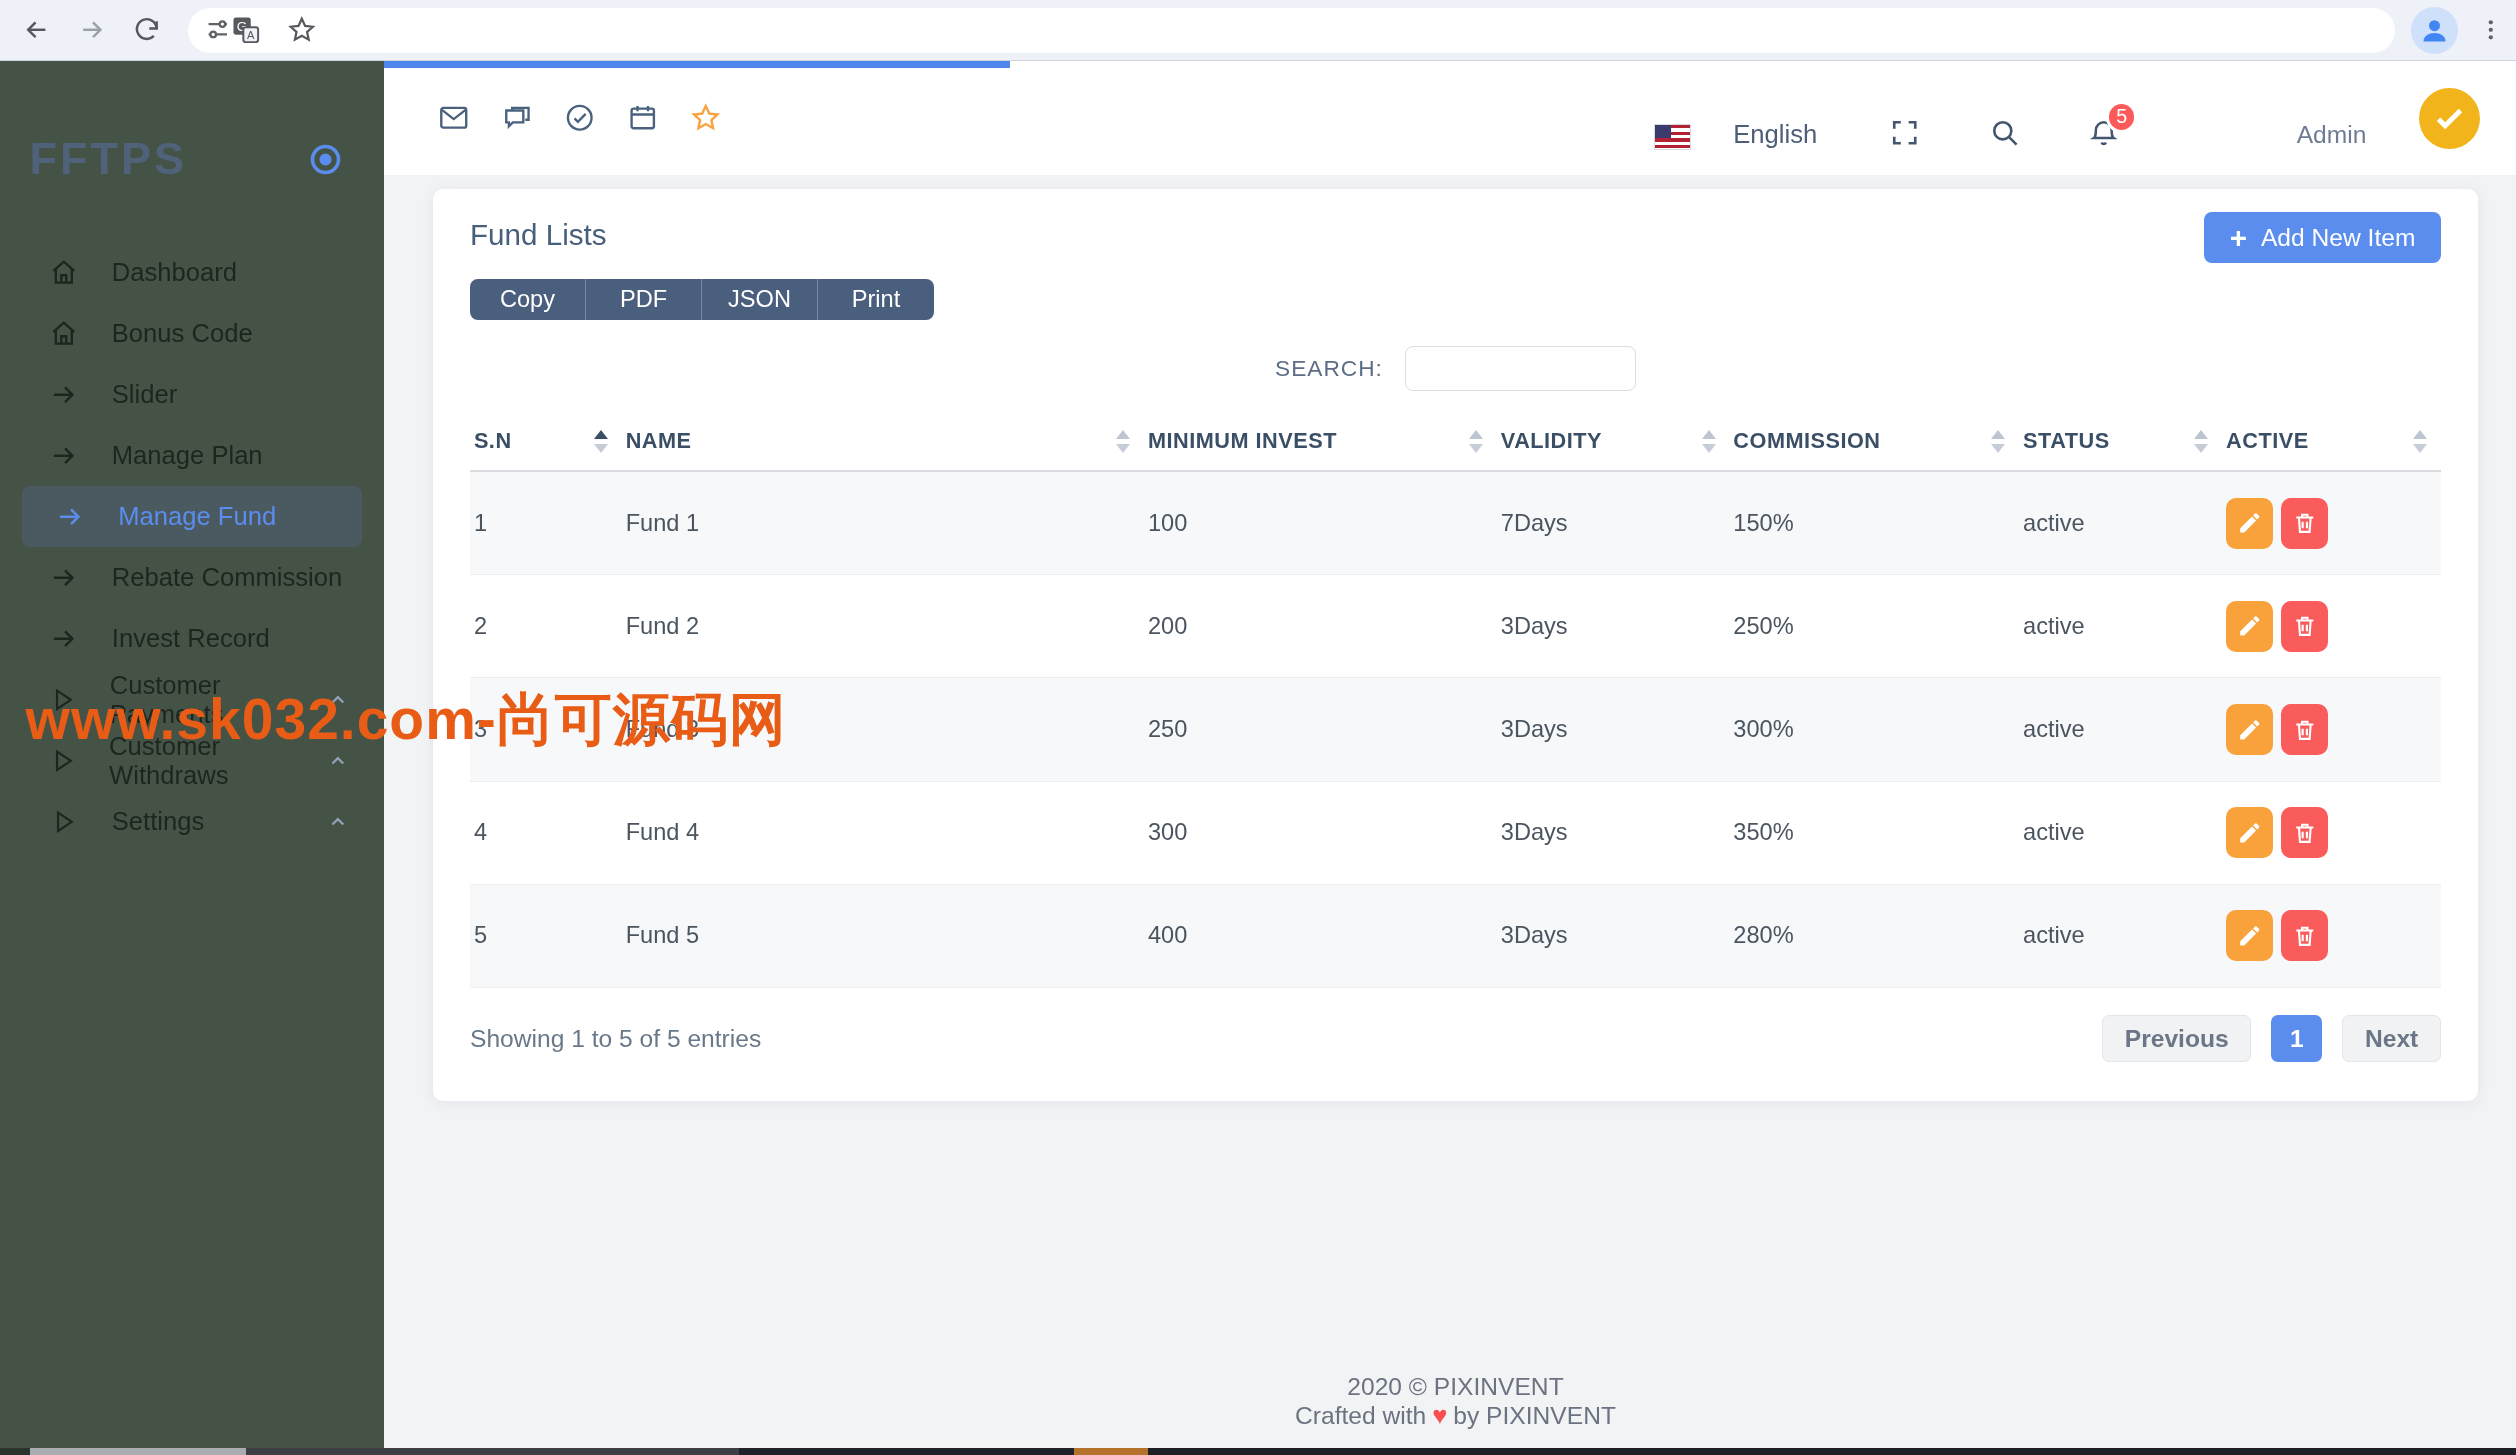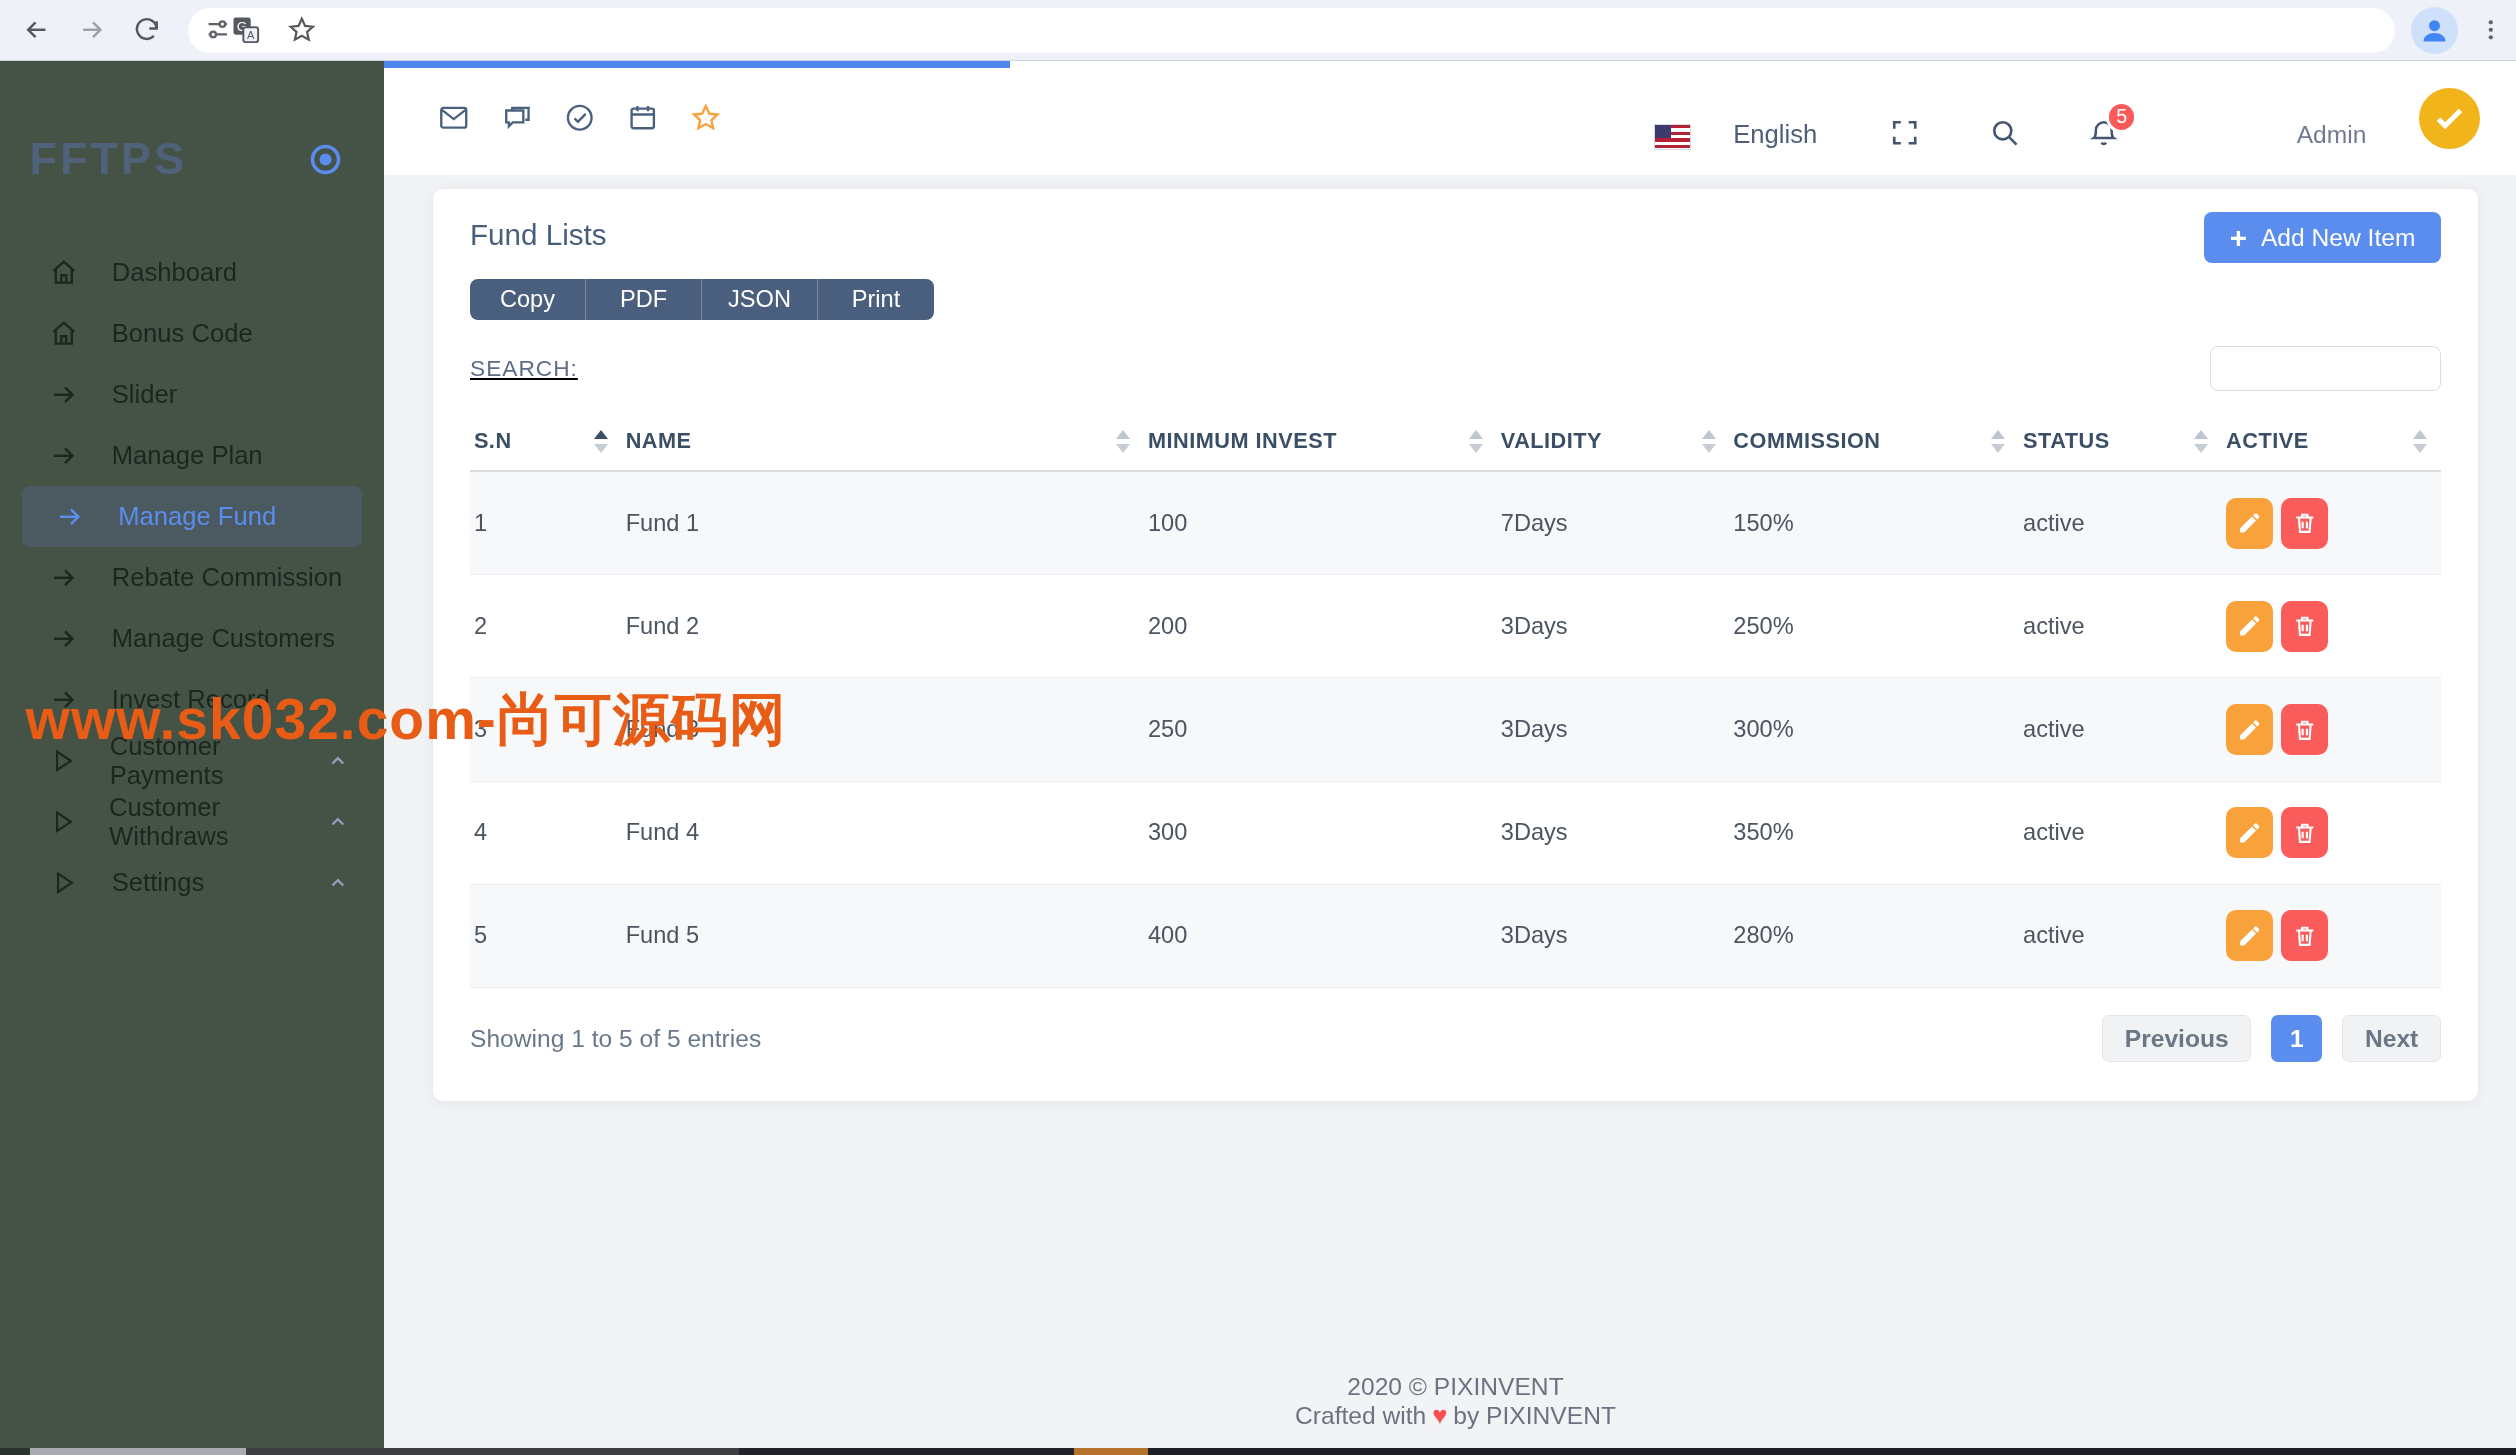--- a/index.html
+++ b/index.html
@@ -61,21 +61,21 @@
   .card-head { display:flex; align-items:flex-start; justify-content:space-between; }
   .card-title { font-size:29.6px; color:#475f7b; font-weight:500; padding-top:5.9px; }
   .add-btn { background:#5a8dee; color:#ffffff; border:none; border-radius:7.9px; height:51px;
     padding:0 25.6px; font-size:24.6px; display:flex; align-items:center; gap:13.8px; cursor:pointer;
     font-family:inherit; }
   .add-btn .plus { font-size:29.6px; font-weight:bold; line-height:1; }
   .export-group { display:inline-flex; background:#4a5f7d; border-radius:7.9px; overflow:hidden; margin-top:15.8px; }
   .export-group button { width:116px; height:41px; background:transparent; border:none; color:#ffffff;
     font-size:23.6px; cursor:pointer; border-right:1px solid rgba(255,255,255,.25); font-family:inherit; }
   .export-group button:last-child { border-right:none; }
-  .search-row { display:flex; justify-content:space-between; align-items:center; gap:22px; margin-top:25.6px;text-decoration:underline; }
+  .search-row { display:flex; justify-content:center; align-items:center; gap:22px; margin-top:25.6px; }
   .search-label { font-size:22.7px; color:#5d6d85; letter-spacing:1px; }
   .search-input { width:231px; height:45px; border:1px solid #d9dee3; border-radius:7.9px;
     font-size:23.6px; padding:0 11.8px; color:#4b5560; outline:none; }
 
   
   table { width:100%; border-collapse:collapse; margin-top:19.7px; }
   th { text-align:left; font-size:21.7px; font-weight:bold; color:#3a4f66; letter-spacing:0.5px;
     padding:17.7px 35px 15.8px 3.9px; border-bottom:2px solid #d8dbe0; position:relative; cursor:pointer; white-space:nowrap;}
   .sorts { position:absolute; right:13.8px; top:19.7px; display:flex; flex-direction:column; gap:4.9px; }
   .car { width:0; height:0; border-left:7.9px solid transparent; border-right:7.9px solid transparent; }
@@ -245,29 +245,20 @@
           </span>
           <span class="side-label">Rebate Commission</span>
         </div>
         <div class="side-item">
           <span class="side-ic">
             <svg width="29.6" height="29.6" viewBox="0 0 24 24" fill="none" stroke="currentColor" stroke-width="2">
               <path d="M4 12h15"></path>
               <path d="M13 6l6 6-6 6"></path>
             </svg>
           </span>
-          <span class="side-label">Manage Customers</span>
-        </div>
-        <div class="side-item">
-          <span class="side-ic">
-            <svg width="29.6" height="29.6" viewBox="0 0 24 24" fill="none" stroke="currentColor" stroke-width="2">
-              <path d="M4 12h15"></path>
-              <path d="M13 6l6 6-6 6"></path>
-            </svg>
-          </span>
           <span class="side-label">Invest Record</span>
         </div>
         <div class="side-item">
           <span class="side-ic">
             <svg width="27.6" height="27.6" viewBox="0 0 24 24" fill="none" stroke="currentColor" stroke-width="1.9">
               <path d="M7 4l12 8-12 8z"></path>
             </svg>
           </span>
           <span class="side-label">Customer Payments</span>
           <span class="chev">

